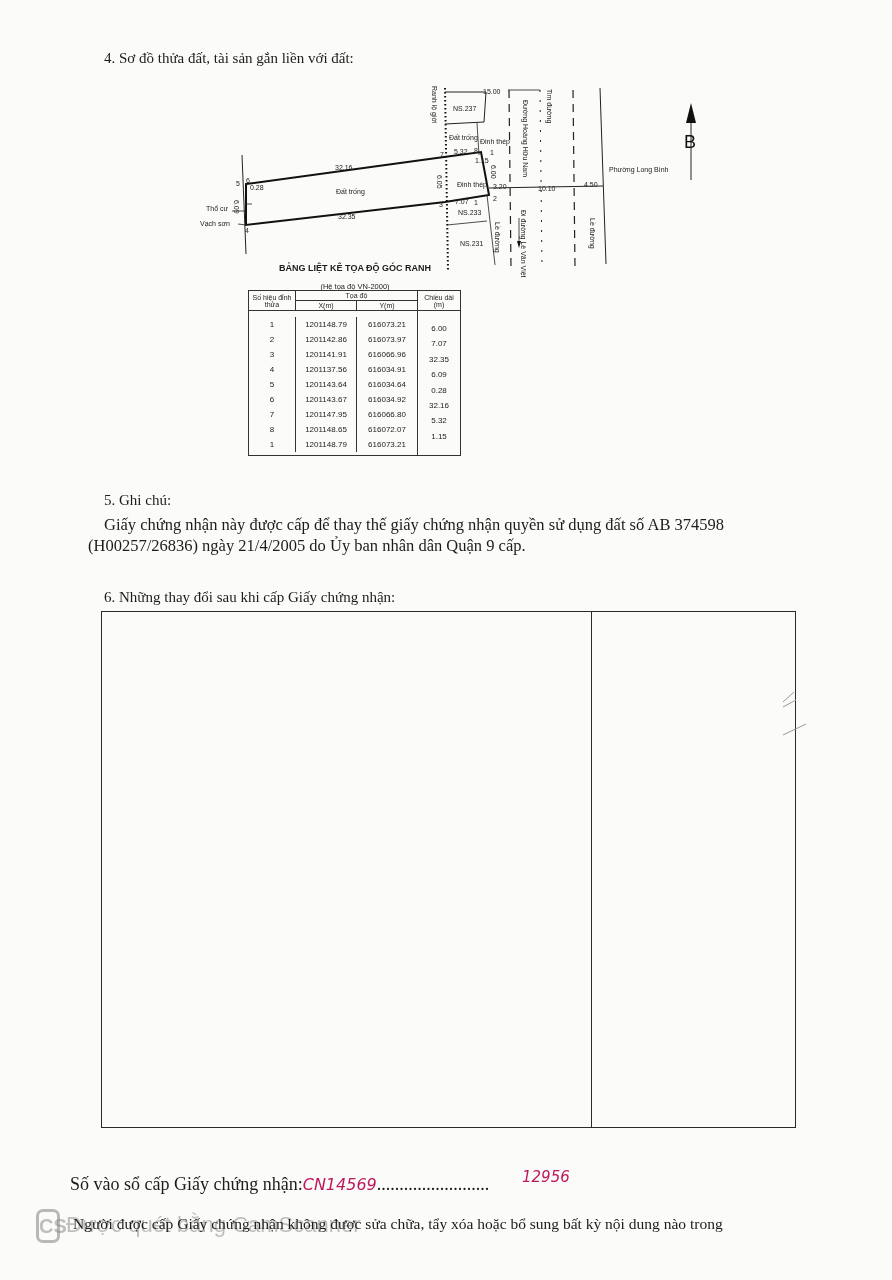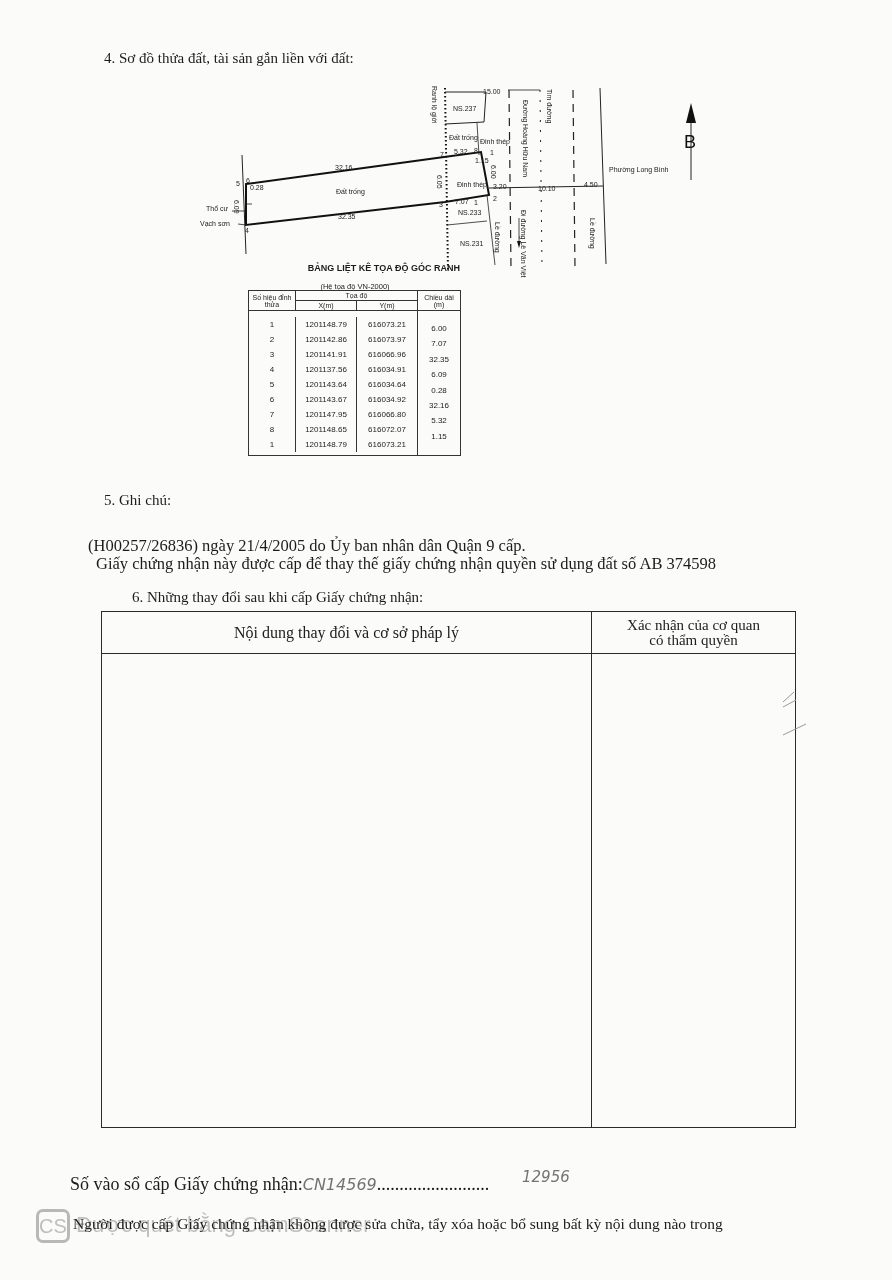--- a/index.html
+++ b/index.html
@@ -9,36 +9,36 @@
     font-family: "Liberation Serif", serif;
     color: #1c1c1c;
   }
   .abs { position: absolute; }
   .sec-title { font-weight: normal; font-size: 15px; }
   .body-text { font-size: 16.5px; line-height: 21px; }
   .diagram { left: 190px; top: 78px; width: 700px; height: 200px; }
   .diagram svg { width: 100%; height: 100%; }
   .dlbl { font-family: "Liberation Sans", sans-serif; font-size: 7px; fill: #222; }
   .coord-title { left: 250px; top: 263px; width: 210px; text-align: center; font-family: "Liberation Sans", sans-serif; }
-  .coord-title .t1 { font-size: 9px; font-weight: bold; text-align: right; }
+  .coord-title .t1 { font-size: 9px; font-weight: bold; }
   .coord-title .t2 { font-size: 7.5px; margin-top: 9px; }
   table.coords { border-collapse: collapse; font-family: "Liberation Sans", sans-serif; font-size: 8px; }
   table.coords th { font-weight: normal; border: 1px solid #333; padding: 1px 2px; font-size: 7px; }
   table.coords td.rowcell { border-left: 1px solid #333; border-right: 1px solid #333; text-align: center; padding: 0; height: 15px; }
   .changes-table { left: 101px; top: 611px; width: 695px; height: 517px; border: 1.5px solid #2a2a2a; box-sizing: border-box; }
   .changes-head { position: absolute; left: 0; top: 0; right: 0; height: 41px; border-bottom: 1.5px solid #2a2a2a; }
   .col-divider { position: absolute; left: 489px; top: 0; bottom: 0; border-left: 1px solid #2a2a2a; }
   .head-left { position: absolute; left: 0; width: 489px; top: 0; height: 41px; display: flex; align-items: center; justify-content: center; font-size: 16px; }
   .head-right { position: absolute; left: 490px; right: 0; top: 0; height: 41px; display: flex; flex-direction: column; align-items: center; justify-content: center; font-size: 15px; line-height: 15px; }
   .reg-line { left: 70px; top: 1174px; font-size: 18px; }
   .reg-line .dots { letter-spacing: 0; }
-  .handwritten { font-family: "DejaVu Sans", sans-serif; font-style: italic; color: #737373; }
+  .handwritten { font-family: "DejaVu Sans", sans-serif; font-style: italic; color: #be185d; }
   .footer-note { left: 73px; top: 1214px; font-size: 15.5px; line-height: 19px; width: 780px; }
   .watermark { left: 36px; top: 1209px; font-family: "Liberation Sans", sans-serif; color: rgba(140,140,140,0.55); font-size: 22px; }
-  .cs-logo { display:inline-block; width: 34px; height: 34px; border: 3px solid rgba(140,140,140,0.6); border-radius: 7px; text-align:center; line-height: 34px; font-weight:normal; font-size: 20px; margin-right: 6px; vertical-align: middle; box-sizing: border-box; line-height: 28px; }
+  .cs-logo { display:inline-block; width: 24px; height: 34px; border: 3px solid rgba(140,140,140,0.6); border-radius: 7px; text-align:center; line-height: 34px; font-weight:bold; font-size: 20px; margin-right: 6px; vertical-align: middle; box-sizing: border-box; line-height: 28px; }
 </style>
 </head>
 <body>
 
 <div class="abs sec-title" style="left:104px; top:50px;">4. Sơ đồ thửa đất, tài sản gắn liền với đất:</div>
 
 <div class="abs diagram">
   <svg viewBox="190 78 700 200" xmlns="http://www.w3.org/2000/svg">
 
     <line x1="242" y1="155" x2="246" y2="254" stroke="#222" stroke-width="1"></line>
@@ -192,33 +192,26 @@
           <td class="rowcell">616073.21</td>
         </tr>
       <tr>
           <td class="rowcell" style="height:3px; border-bottom:1px solid #333;" colspan="3"></td>
         </tr>
     </tbody>
   </table>
 </div>
 
 <div class="abs sec-title" style="left:104px; top:492px;">5. Ghi chú:</div>
-<div class="abs body-text" style="left:96px; top:514px;margin-top:39px;">Giấy chứng nhận này được cấp để thay thế giấy chứng nhận quyền sử dụng đất số AB 374598</div>
+<div class="abs body-text" style="left:104px; top:514px;">Giấy chứng nhận này được cấp để thay thế giấy chứng nhận quyền sử dụng đất số AB 374598</div>
 <div class="abs body-text" style="left:88px; top:535px;">(H00257/26836) ngày 21/4/2005 do Ủy ban nhân dân Quận 9 cấp.</div>
 
-<div class="abs sec-title" style="left:104px; top:589px;margin-left:28px;">6. Những thay đổi sau khi cấp Giấy chứng nhận:</div>
+<div class="abs sec-title" style="left:104px; top:589px;">6. Những thay đổi sau khi cấp Giấy chứng nhận:</div>
 
 <div class="abs changes-table">
-  <div class="changes-head">
-    <div class="head-left">Nội dung thay đổi và cơ sở pháp lý</div>
-    <div class="head-right">
-      <span>Xác nhận của cơ quan</span>
-      <span>có thẩm quyền</span>
-    </div>
-  </div>
   <div class="col-divider"></div>
   <div class="abs" style="left:0; top:43px; width:488px; bottom:0;"></div>
   <div class="abs" style="left:491px; top:43px; right:0; bottom:0;"></div>
 </div>
 
 <svg class="abs" style="left:780px; top:680px;" width="50" height="70">
   <line x1="14" y1="12" x2="3" y2="22" stroke="#999" stroke-width="1"></line>
   <line x1="16" y1="20" x2="3" y2="27" stroke="#999" stroke-width="1"></line>
   <line x1="26" y1="44" x2="3" y2="55" stroke="#999" stroke-width="1"></line>
 </svg>

